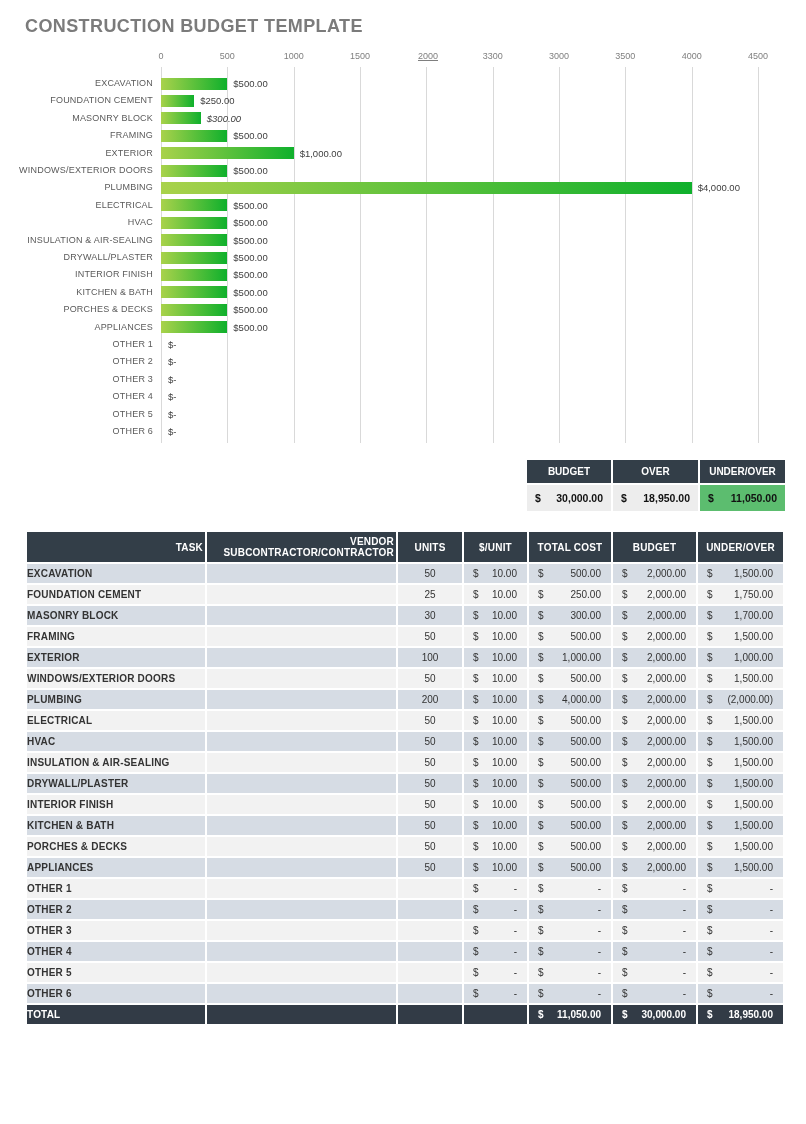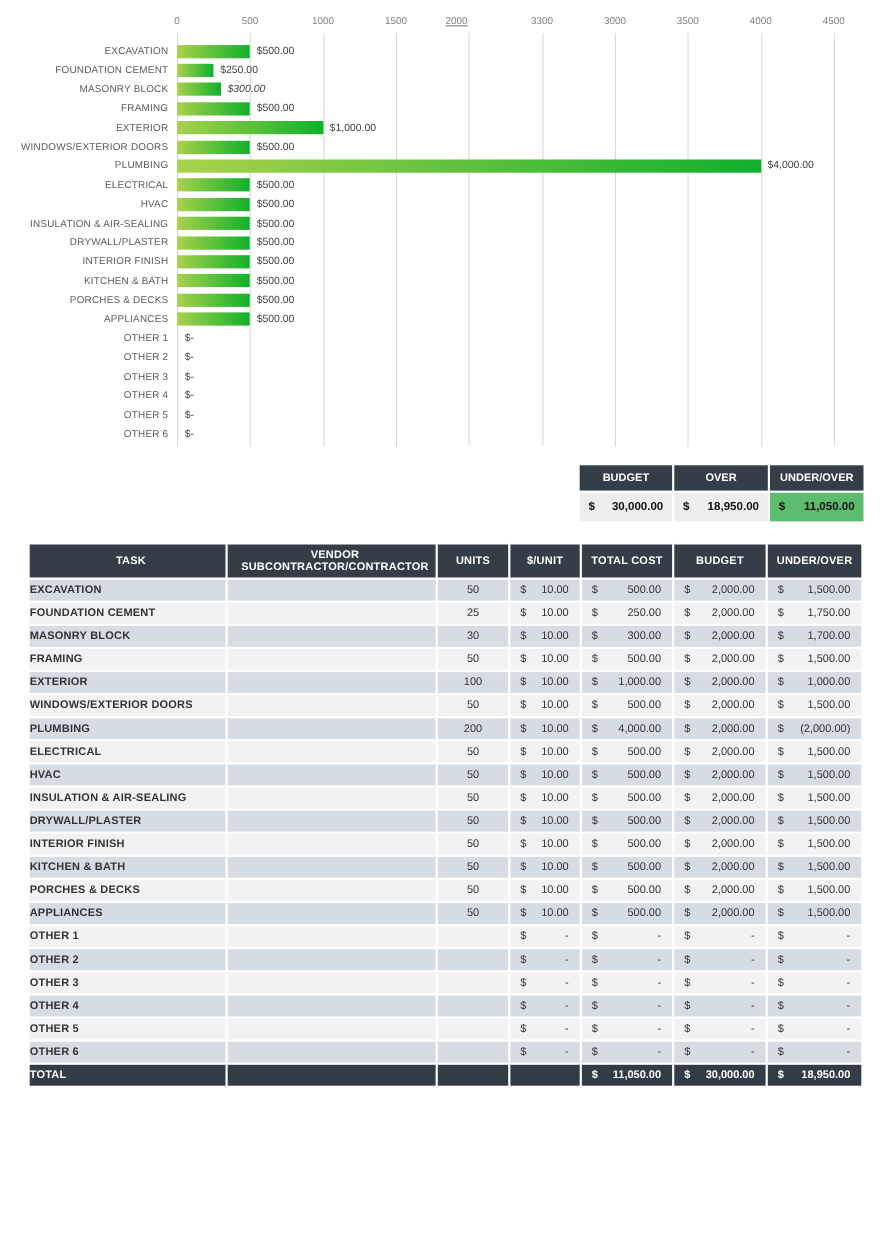--- a/index.html
+++ b/index.html
@@ -22,36 +22,37 @@
 
   
   .summary { margin:13px 0 0 527px; width:258px; display:grid; grid-template-columns:84px 85px 85px; gap:2px; }
   .summary .hd { background:#333e48; color:#fff; font-weight:bold; font-size:10px; text-align:center; height:23px; line-height:23px; }
   .summary .vl { height:26px; display:flex; align-items:center; justify-content:space-between; padding:0 8px; font-weight:bold; font-size:10.5px; color:#111; background:#ededed; }
   .summary .vl.green { background:#5cbd6f; }
 
   
   table.main { margin:19px 0 0 25px; width:758px; border-collapse:collapse; table-layout:fixed; }
   table.main th { background:#333e48; color:#fff; font-size:10px; font-weight:bold; text-align:center; border:2px solid #fff; padding:4px 2px; letter-spacing:0.2px; }
-  table.main th.l { text-align:center; padding-left:8px; }
+  table.main th.l { text-align:right; padding-left:8px; }
   table.main th .sub { display:block; }
   table.main td { border:2px solid #fff; font-size:10px; height:21px; color:#333; padding:0; }
   tr.odd td  { background:#d6dce4; }
   tr.even td { background:#f2f2f2; }
   td.task { font-weight:bold; color:#1c1c1c; padding-left:8px; letter-spacing:0.2px; }
   td.units { text-align:center; color:#3d3d3d; }
   .mny { display:flex; justify-content:space-between; align-items:center; padding:0 10px 0 9px; height:100%; }
   tr.totalrow td { background:#323b46; color:#fff; font-weight:bold; }
   tr.totalrow td.task { color:#fff; }
 </style>
 </head>
 <body>
 
 <div class="page">
 
+  <div class="title">CONSTRUCTION BUDGET TEMPLATE</div>
 
   <div class="chart">
     <div class="chart-labels">
         <div class="cat" style="top: 28px; height: 17.4px; line-height: 17.4px;">EXCAVATION</div>
         <div class="cat" style="top: 45.4px; height: 17.4px; line-height: 17.4px;">FOUNDATION CEMENT</div>
         <div class="cat" style="top: 62.8px; height: 17.4px; line-height: 17.4px;">MASONRY BLOCK</div>
         <div class="cat" style="top: 80.2px; height: 17.4px; line-height: 17.4px;">FRAMING</div>
         <div class="cat" style="top: 97.6px; height: 17.4px; line-height: 17.4px;">EXTERIOR</div>
         <div class="cat" style="top: 115px; height: 17.4px; line-height: 17.4px;">WINDOWS/EXTERIOR DOORS</div>
         <div class="cat" style="top: 132.4px; height: 17.4px; line-height: 17.4px;">PLUMBING</div>
@@ -73,21 +74,21 @@
     <div class="plot">
         <div class="gridline" style="left: 0px;"></div>
         <div class="tick" style="left: -30px;">0</div>
         <div class="gridline" style="left: 66.3333px;"></div>
         <div class="tick" style="left: 36.3333px;">500</div>
         <div class="gridline" style="left: 132.667px;"></div>
         <div class="tick" style="left: 102.667px;">1000</div>
         <div class="gridline" style="left: 199px;"></div>
         <div class="tick" style="left: 169px;">1500</div>
         <div class="gridline" style="left: 265.333px;"></div>
-        <div class="tick" style="left: 224px; text-decoration: underline;">2000</div>
+        <div class="tick" style="left: 237px; text-decoration: underline;">2000</div>
         <div class="gridline" style="left: 331.667px;"></div>
         <div class="tick" style="left: 301.667px;">3300</div>
         <div class="gridline" style="left: 398px;"></div>
         <div class="tick" style="left: 368px;">3000</div>
         <div class="gridline" style="left: 464.333px;"></div>
         <div class="tick" style="left: 434.333px;">3500</div>
         <div class="gridline" style="left: 530.667px;"></div>
         <div class="tick" style="left: 500.667px;">4000</div>
         <div class="gridline" style="left: 597px;"></div>
         <div class="tick" style="left: 567px;">4500</div>

